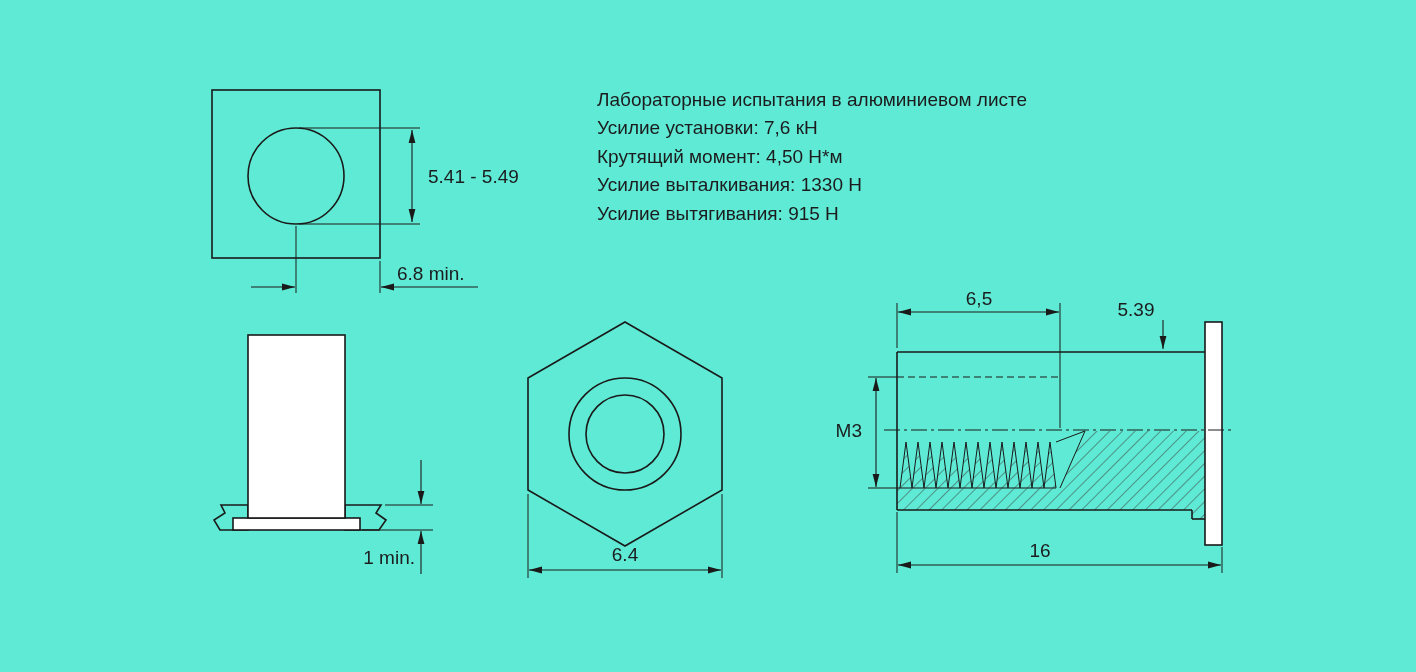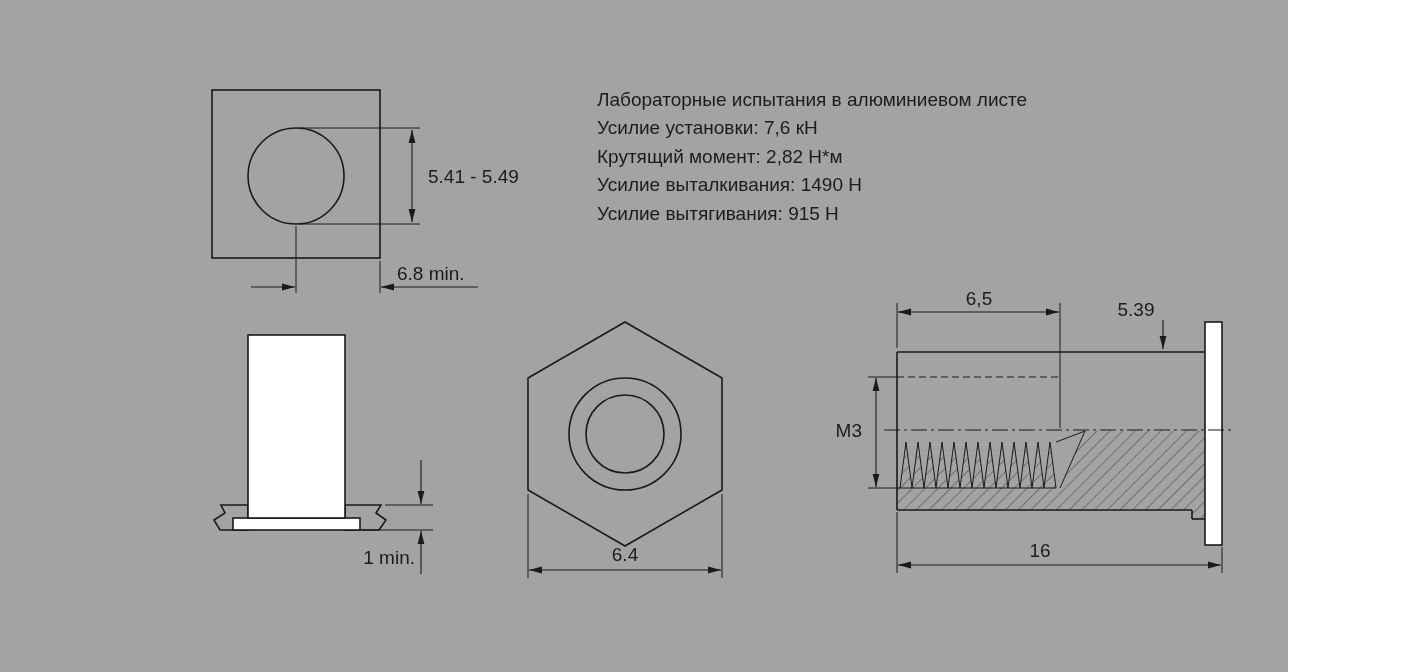--- a/index.html
+++ b/index.html
@@ -1,20 +1,20 @@
 <!DOCTYPE html>
 <html><head>
 <meta charset="utf-8">
 <style>
   html, body { margin: 0; padding: 0; background: #ffffff; }
   .canvas {
     position: relative;
-    width: 1288px;
+    width: 1416px;
     height: 672px;
-    background: #a3a3a3;
+    background: #5eead4;
     overflow: hidden;
     font-family: "Liberation Sans", sans-serif;
   }
   .drawing-svg { position: absolute; top: 0; left: 0; }
   .lab-notes {
     position: absolute;
     left: 597px;
     top: 86px;
     font-size: 19px;
     line-height: 28.4px;
@@ -32,22 +32,22 @@
   .thinline { stroke: #1a1a1a; stroke-width: 1; fill: none; }
 </style>
 </head>
 <body>
 
 <div class="canvas">
 
   <div class="lab-notes">
     <div>Лабораторные испытания в алюминиевом листе</div>
     <div>Усилие установки: 7,6 кН</div>
-    <div>Крутящий момент: 2,82 Н*м</div>
-    <div>Усилие выталкивания: 1490 Н</div>
+    <div>Крутящий момент: 4,50 Н*м</div>
+    <div>Усилие выталкивания: 1330 Н</div>
     <div>Усилие вытягивания: 915 Н</div>
   </div>
 
   <svg class="drawing-svg" width="1416" height="672" viewBox="0 0 1416 672">
     <defs>
       <marker id="arr" markerUnits="userSpaceOnUse" markerWidth="14" markerHeight="8" refX="13" refY="4" orient="auto-start-reverse">
         <path d="M0,0.6 L13,4 L0,7.4 Z" fill="#1a1a1a"></path>
       </marker>
       <pattern id="hatch" patternUnits="userSpaceOnUse" width="9" height="9" patternTransform="rotate(45)">
         <line x1="0" y1="0" x2="0" y2="9" stroke="#3c3c3c" stroke-width="1"></line>

